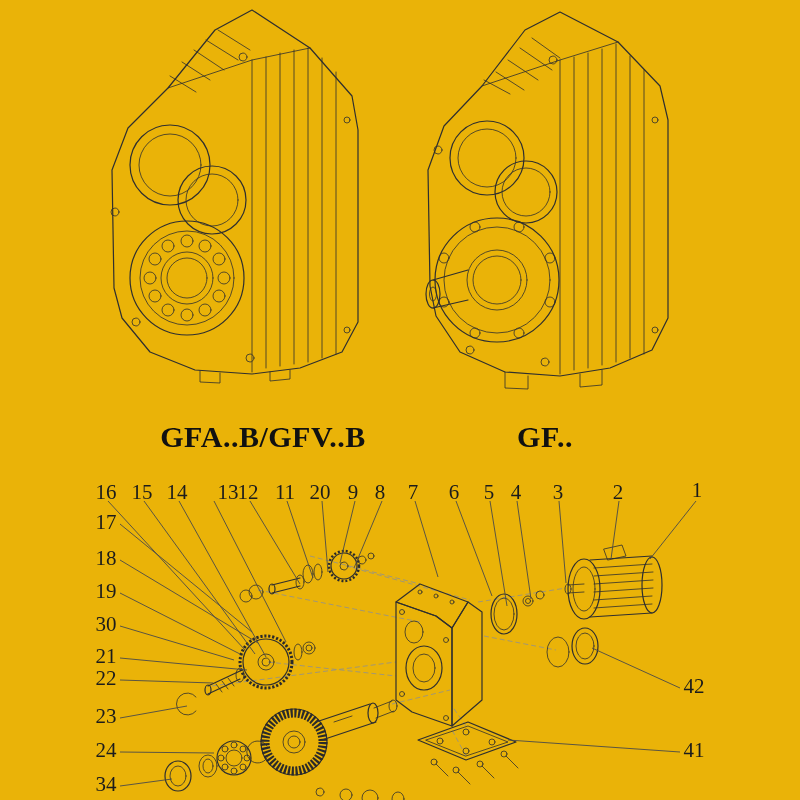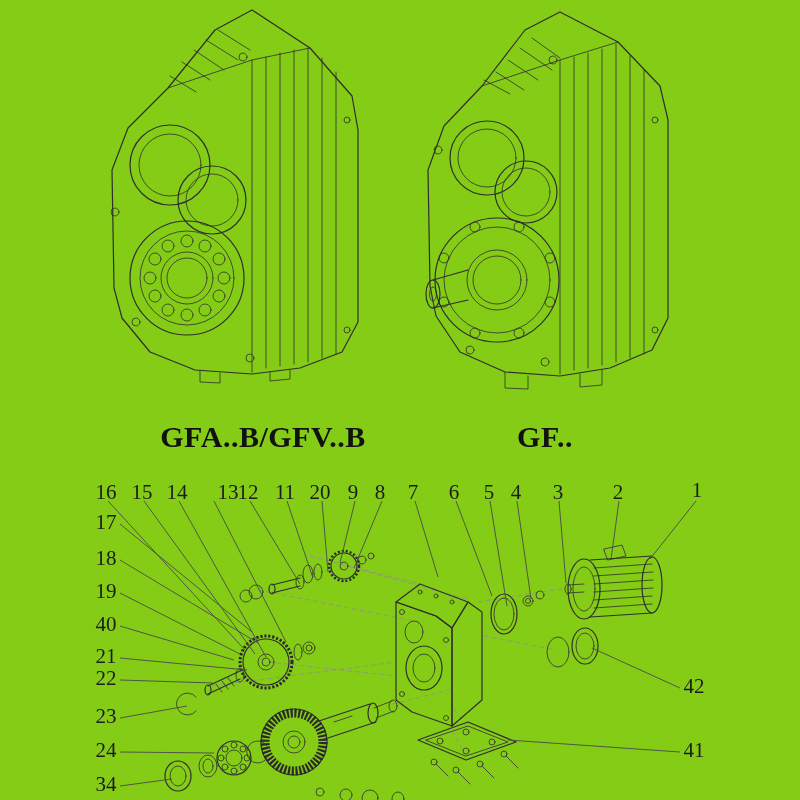--- a/index.html
+++ b/index.html
@@ -1,16 +1,16 @@
 <!DOCTYPE html>
 <html><head>
 <meta charset="utf-8">
 <style>
   html,body{margin:0;padding:0;background:#ffffff;}
-  .page{position:relative;width:800px;height:800px;background:#84cc16;overflow:hidden;
+  .page{position:relative;width:800px;height:800px;background:#eab308;overflow:hidden;
         font-family:"Liberation Serif", serif;}
   .page svg{position:absolute;left:0;top:0;}
   .pn{position:absolute;transform:translate(-50%,-50%);font-size:21px;color:#1c1c1c;
       font-family:"Liberation Serif", serif;}
   .model-label{position:absolute;transform:translate(-50%,-50%);font-weight:700;font-size:30px;
       color:#111;letter-spacing:.5px;white-space:nowrap;font-family:"Liberation Serif", serif;}
   
   .o{fill:none;stroke:#2f2f2f;stroke-width:1.2;stroke-linejoin:round;stroke-linecap:round;}
   .d{fill:none;stroke:#2f2f2f;stroke-width:.8;stroke-linecap:round;}
   .leader{stroke:#4a4a4a;stroke-width:.9;}
@@ -331,21 +331,21 @@
   <span class="pn" style="left:454px;top:492px;">6</span>
   <span class="pn" style="left:489px;top:492px;">5</span>
   <span class="pn" style="left:516px;top:492px;">4</span>
   <span class="pn" style="left:558px;top:492px;">3</span>
   <span class="pn" style="left:618px;top:492px;">2</span>
   <span class="pn" style="left:697px;top:490px;">1</span>
 
   <span class="pn" style="left:106px;top:522px;">17</span>
   <span class="pn" style="left:106px;top:558px;">18</span>
   <span class="pn" style="left:106px;top:591px;">19</span>
-  <span class="pn" style="left:106px;top:624px;">40</span>
+  <span class="pn" style="left:106px;top:624px;">30</span>
   <span class="pn" style="left:106px;top:656px;">21</span>
   <span class="pn" style="left:106px;top:678px;">22</span>
   <span class="pn" style="left:106px;top:716px;">23</span>
   <span class="pn" style="left:106px;top:750px;">24</span>
   <span class="pn" style="left:106px;top:784px;">34</span>
 
   <span class="pn" style="left:694px;top:686px;">42</span>
   <span class="pn" style="left:694px;top:750px;">41</span>
 
 </div>

